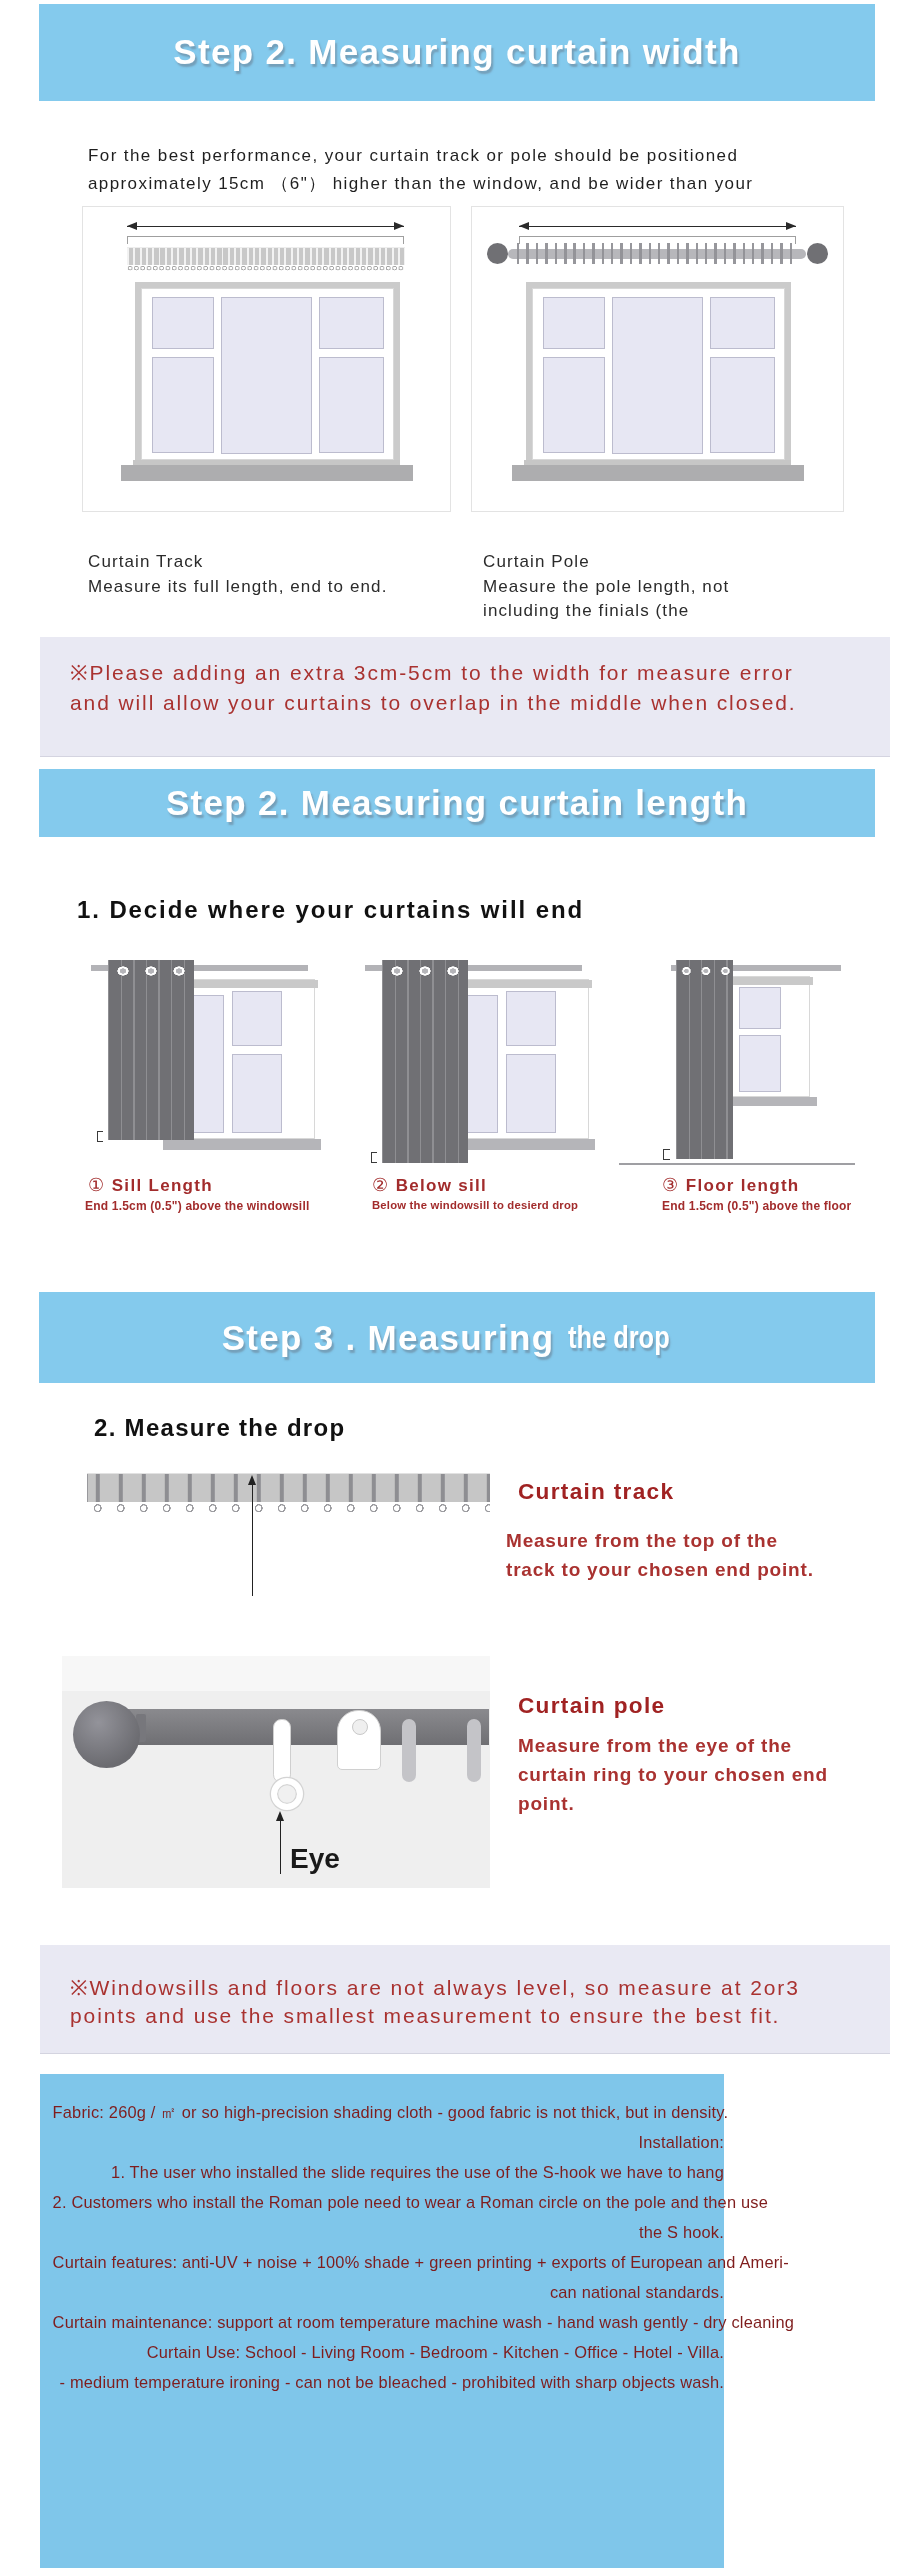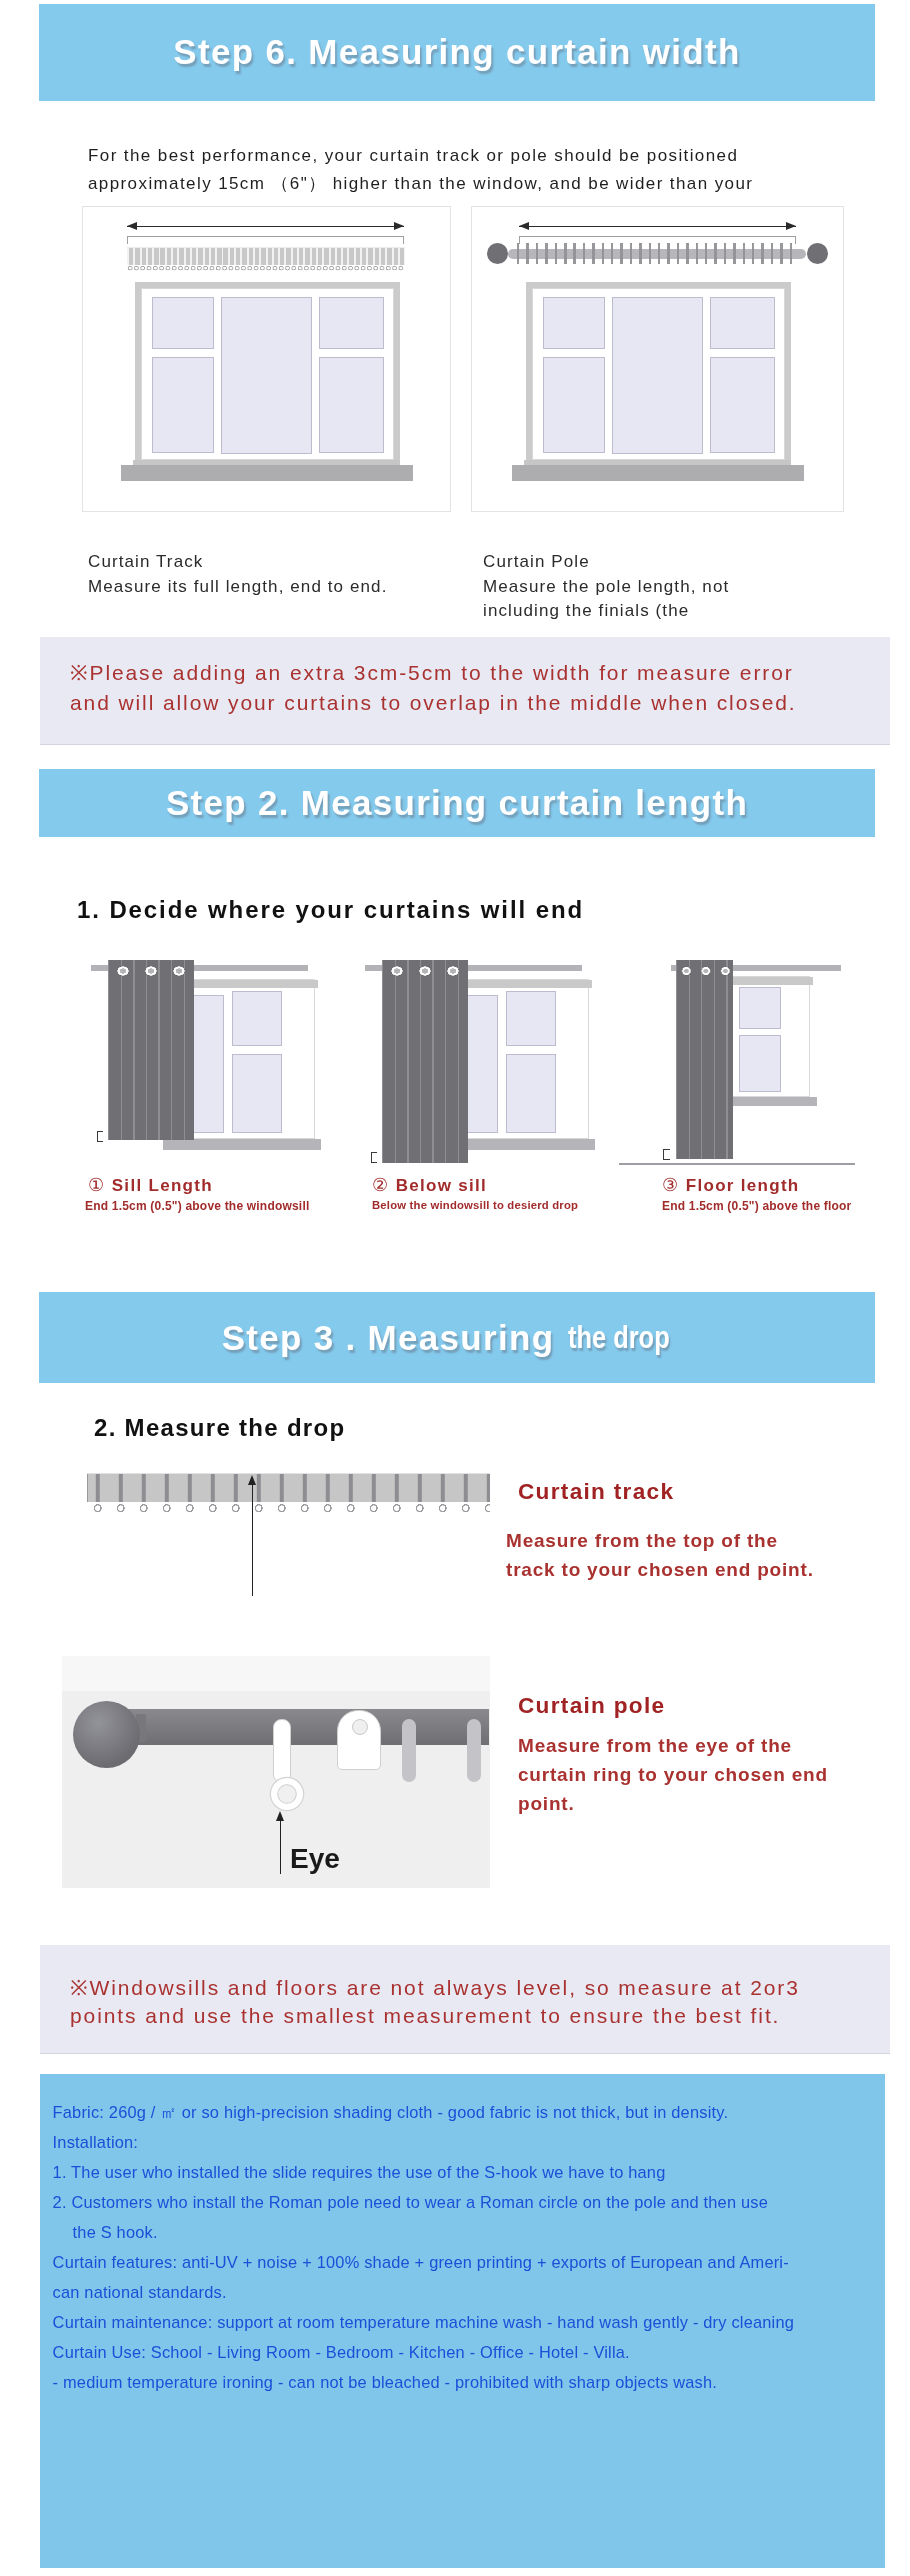--- a/index.html
+++ b/index.html
@@ -52,21 +52,21 @@
   .sillstep { position:absolute; top:253px; width:267px; height:5px;  background:#C6C6C6; }
   .sill     { position:absolute; top:258px; width:292px; height:16.4px; background:#ADADAF; }
 
   .cap { position:absolute; top:550px; font-size:17px; color:#2b2b2b; letter-spacing:1.1px;
          line-height:24.5px; white-space:nowrap; }
   #cap-track { left:88px; } #cap-pole { left:483px; }
 
   .note { position:absolute; left:40px; width:850px; background:#E9E9F3; color:#A93230;
           font-size:21px; letter-spacing:1.9px; line-height:30px; padding-left:30px;
           box-sizing:border-box; border-bottom:1.9px solid #D4D4E0; white-space:nowrap; }
-  #note1 { top:637px; height:108px; padding-top:21.4px; }
+  #note1 { top:637px; height:120px; padding-top:21.4px; }
   #note2 { top:1945px; height:109px; padding-top:29px; line-height:28px; }
 
   
   .h-black { position:absolute; font-size:24px; font-weight:bold; color:#111;
              letter-spacing:1.9px; white-space:nowrap; }
   #s2head { left:77px; top:896px; }
   #s3head { left:94px; top:1414px; letter-spacing:1.3px; }
 
   .curt-d { position:absolute; top:960px; width:239px; height:217px; }
   #cd1 { left:88px; } #cd2 { left:362px; } #cd3 { left:619px; }
@@ -147,33 +147,33 @@
             width:14px; height:14px; border-radius:50%; background:#EFEFEF; border:0.6px solid #C9C9C9; }
   .peyering { position:absolute; left:211px; top:63px; width:16.4px; height:62px; border-radius:8.2px;
             background:#fff; border:1.3px solid #CFCFCF; }
   .peye   { position:absolute; left:209px; top:122px; width:20px; height:20px; border-radius:50%;
             background:#F0F0F0; border:6.3px solid #fff;
             box-shadow:0 0 0 1.3px #D4D4D4, inset 0 0 0 1.3px #D4D4D4; }
   #peyearrow { left:218px; top:164px; height:54px; }
   .peyelabel { position:absolute; left:228px; top:187px; font-size:28px; font-weight:bold; color:#1a1a1a; }
 
   
-  .details { position:absolute; left:40px; top:2074px; width:845px; height:494px;
-             background:#7FC6EA; color:#1d4ed8; font-size:16.4px; letter-spacing:0.2px;
-             padding:22.6px 0 0 12.6px; box-sizing:border-box; }
+  .details { position:absolute; left:40px; top:2074px; width:684px; height:494px;
+             background:#7FC6EA; color:#7f1d1d; font-size:16.4px; letter-spacing:0.2px;
+             padding:22.6px 0 0 12.6px; box-sizing:border-box;text-align:right; }
   .dline { line-height:30px; white-space:nowrap; }
   .dline.indent { padding-left:20px; }
 </style>
 </head>
 <body>
 
 <div class="page">
 
   <div class="banner" id="banner1">
-    <span>Step 6. Measuring curtain width</span>
+    <span>Step 2. Measuring curtain width</span>
   </div>
 
   <div class="intro">
     <div>For the best performance, your curtain track or pole should be positioned</div>
     <div>approximately 15cm （6"） higher than the window, and be wider than your</div>
   </div>
 
   <div class="dbox" id="dbox-track">
     <div class="harrow" style="left:44px; width:277px; top:19px;"></div>
     <div class="bracket" style="left:44px; width:275px; top:29px;"></div>

